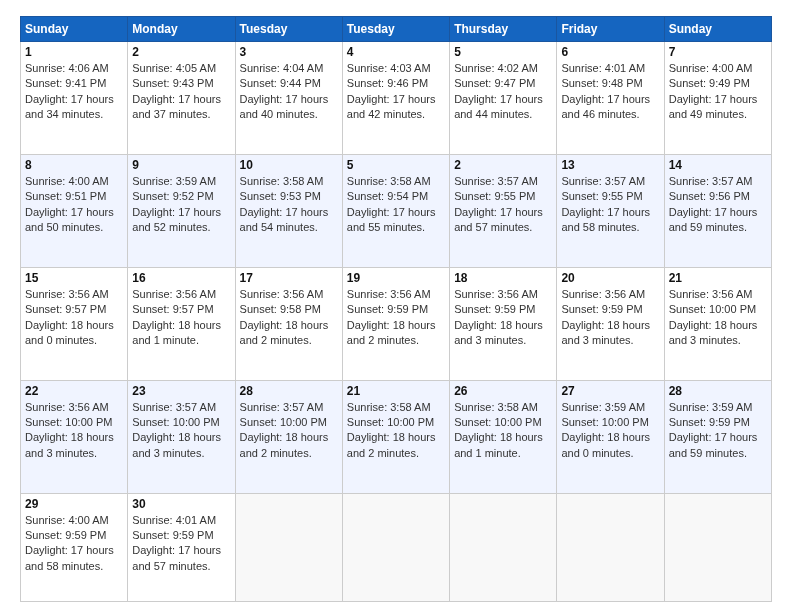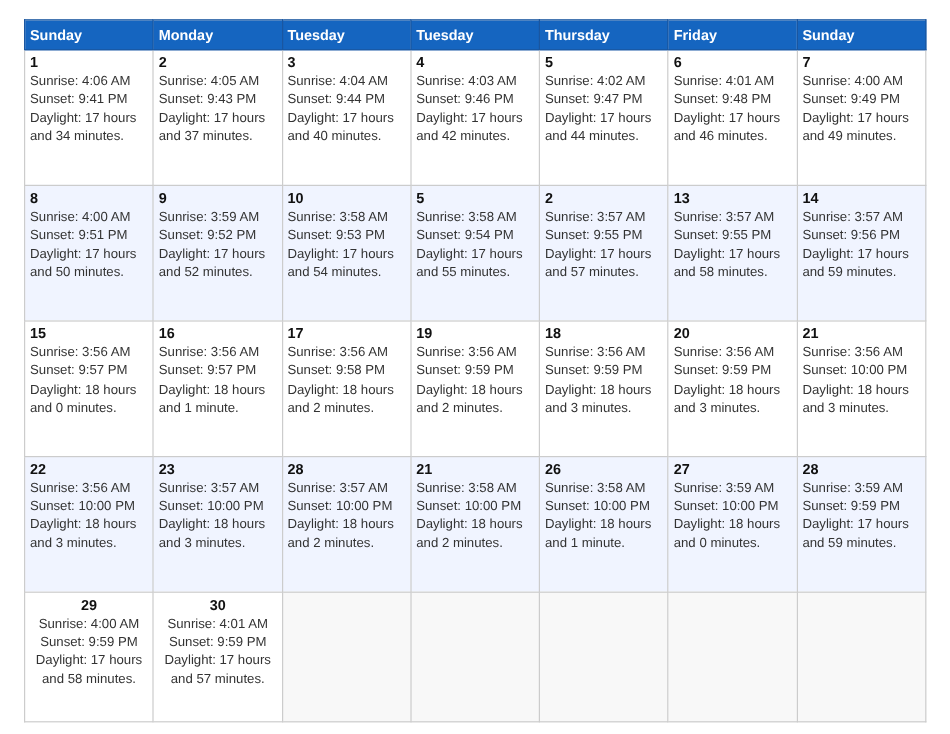--- a/index.html
+++ b/index.html
@@ -93,21 +93,20 @@
     .day-info {
       font-size: 11px;
       color: #333;
       line-height: 1.4;
     }
     .empty-cell {
       background: #f8f8f8 !important;
     }
     .last-row td {
       height: 70px;
-      text-align: center;
     }
   </style>
 </head>
 <body>
 
 <div class="page">
 
   <table class="calendar">
     <thead>
       <tr>

